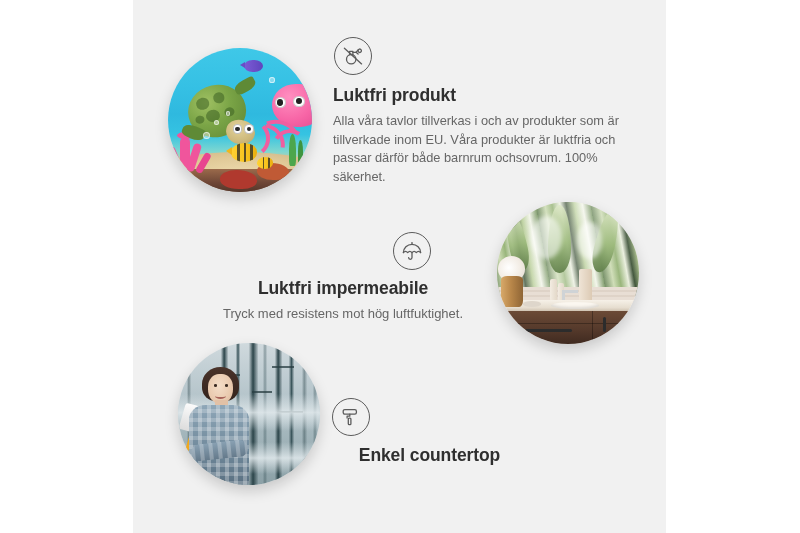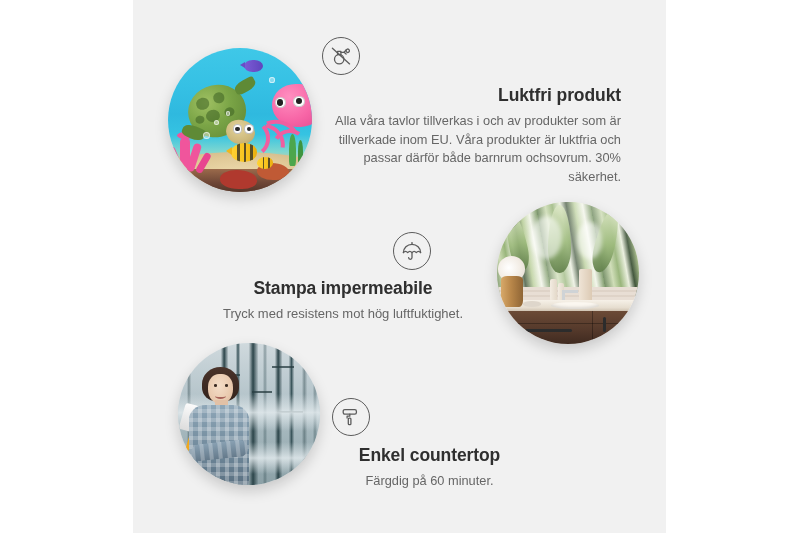--- a/index.html
+++ b/index.html
@@ -341,22 +341,22 @@
   }
   .feature-desc {
     color: #666666;
     font-size: 12.8px;
     line-height: 1.46;
     margin: 0;
   }
 
   
   #feature-odorless {
-    left: 321px; top: 37px; width: 300px;
-    text-align: right;
+    left: 333px; top: 37px; width: 300px;
+    text-align: left;
   }
   #feature-odorless .icon-circle { margin-left: 1px; }
   #feature-odorless .feature-title { margin-top: 10px; }
 
   
   #feature-waterproof {
     left: 208px; top: 232px; width: 270px;
     text-align: center;
   }
   #feature-waterproof .icon-circle { margin: 0 0 0 auto; margin-right: 47px; }
@@ -508,41 +508,40 @@
       <svg width="26" height="26" viewBox="0 0 26 26" fill="none" stroke="#5c5c5c" stroke-width="1.3" stroke-linecap="round" stroke-linejoin="round" aria-hidden="true">
         <path d="M6.5 16.2c0-2.6 2.1-4.7 4.7-4.7s4.7 2.1 4.7 4.7-2.1 4.7-4.7 4.7-4.7-2.1-4.7-4.7z"></path>
         <path d="M9.6 11.6V8.3h3.3v3.3"></path>
         <path d="M12.9 9.3h3.2l2.1-2.4"></path>
         <path d="M18.2 6.9a1.7 1.7 0 1 1 2.6 2.1 1.7 1.7 0 0 1-2.6-2.1z"></path>
         <path d="M16.1 9.3l2.0 1.8"></path>
         <path d="M4.4 5.2L21.6 20.9"></path>
       </svg>
     </div>
     <div class="feature-title">Luktfri produkt</div>
-    <p class="feature-desc">Alla våra tavlor tillverkas i och av produkter som är tillverkade inom EU. Våra produkter är luktfria och passar därför både barnrum ochsovrum. 30% säkerhet.</p>
+    <p class="feature-desc">Alla våra tavlor tillverkas i och av produkter som är tillverkade inom EU. Våra produkter är luktfria och passar därför både barnrum ochsovrum. 100% säkerhet.</p>
   </div>
 
   <div class="feature" id="feature-waterproof">
     <div class="icon-circle">
       <svg width="24" height="24" viewBox="0 0 24 24" fill="none" stroke="#5c5c5c" stroke-width="1.3" stroke-linecap="round" stroke-linejoin="round" aria-hidden="true">
         <path d="M3.4 13.6C3.4 9.0 7.2 5.3 12 5.3s8.6 3.7 8.6 8.3"></path>
         <path d="M3.4 13.6c1.4-1.7 2.9-1.7 4.3 0 1.4-1.7 2.9-1.7 4.3 0 1.4-1.7 2.9-1.7 4.3 0 1.4-1.7 2.9-1.7 4.3 0"></path>
         <path d="M12 5.3V3.6"></path>
         <path d="M12 13.6v5.0a1.7 1.7 0 0 1-3.4 0"></path>
       </svg>
     </div>
-    <div class="feature-title">Stampa impermeabile</div>
+    <div class="feature-title">Luktfri impermeabile</div>
     <p class="feature-desc">Tryck med resistens mot hög luftfuktighet.</p>
   </div>
 
   <div class="feature" id="feature-assembly">
     <div class="icon-circle">
       <svg width="24" height="24" viewBox="0 0 24 24" fill="none" stroke="#5c5c5c" stroke-width="1.3" stroke-linecap="round" stroke-linejoin="round" aria-hidden="true">
         <rect x="4.2" y="4.6" width="13.2" height="4.6" rx="1.6"></rect>
         <path d="M10.8 9.2v2.0H8.1v1.9"></path>
         <rect x="9.3" y="13.1" width="2.6" height="6.5" rx="0.9"></rect>
       </svg>
     </div>
     <div class="feature-title">Enkel countertop</div>
-    <p class="feature-desc">Färgdig på 60 minuter.</p>
   </div>
 
 </div>
 
 </body></html>

